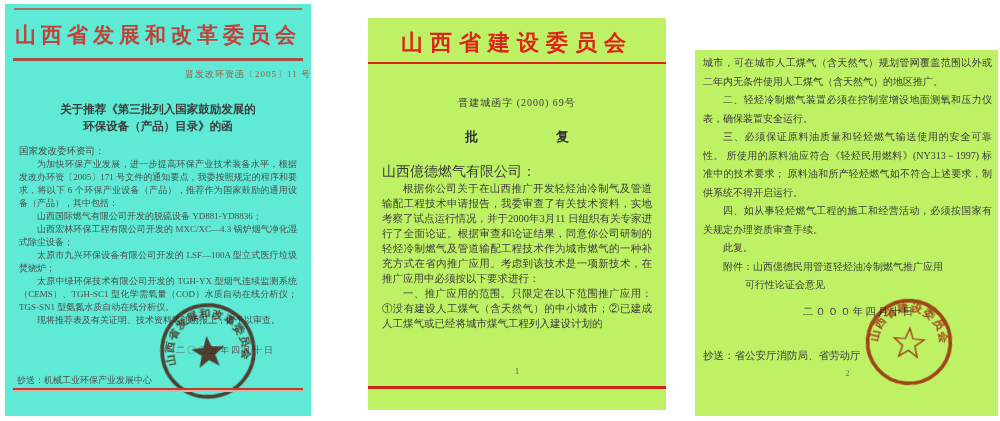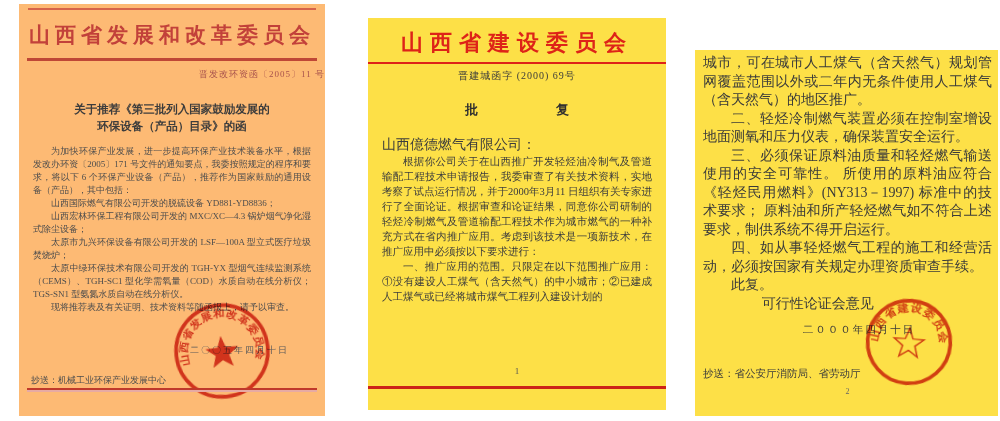--- a/index.html
+++ b/index.html
@@ -1,22 +1,22 @@
 <!DOCTYPE html>
 <html><head>
 <meta charset="utf-8">
 <style>
   * { margin: 0; padding: 0; box-sizing: border-box; }
   html, body { width: 1000px; height: 421px; background: #ffffff; }
   body { font-family: "Liberation Serif", "DejaVu Serif", serif; position: relative; overflow: hidden; }
 
-  .page { position: absolute; background: #fde047; }
+  .page { position: absolute; background: #bef264; }
 
   
-  .page-left { left: 19px; top: 4px; width: 306px; height: 412px; background: #fdba74; }
+  .page-left { left: 5px; top: 4px; width: 306px; height: 412px; background: #5eead4; }
   .page-left .topline { margin: 4px auto 0; width: 94%; height: 2px; background: #c8453c; opacity: .75; }
   .page-left .agency {
     margin-top: 11px; text-align: center; color: #c2413a; font-weight: bold;
     font-size: 21px; letter-spacing: 5px; white-space: nowrap; filter: blur(.4px);
   }
   .page-left .divider { margin: 9px auto 0; width: 95%; height: 3px; background: #b4332b; opacity: .85; }
   .page-left .docno {
     margin-top: 7px; text-align: right; padding-left: 70px; font-size: 9px;
     color: #a8524c; letter-spacing: 1px; filter: blur(.45px);
   }
@@ -42,39 +42,39 @@
     background: #c0392b; box-shadow: 0 2px 0 #e7aaa3;
   }
 
   
   .page-mid { left: 368px; top: 18px; width: 298px; height: 392px; }
   .page-mid .agency {
     margin-top: 10px; text-align: center; color: #de2318; font-weight: bold;
     font-size: 22px; letter-spacing: 7px; white-space: nowrap;
   }
   .page-mid .underline { margin: 4px auto 0; width: 100%; height: 2px; background: #de2318; }
-  .page-mid .docno { margin-top: 5px; text-align: center; font-size: 10px; color: #3a3a3a; letter-spacing: 1px; filter: blur(.3px); }
+  .page-mid .docno { margin-top: 32px; text-align: center; font-size: 10px; color: #3a3a3a; letter-spacing: 1px; filter: blur(.3px); }
   .page-mid .title {
     margin-top: 16px; text-align: center; font-size: 13px; font-weight: bold;
     color: #2f2f2f; line-height: 21px; filter: blur(.3px);
   }
   .page-mid .bodywrap { margin: 16px 14px 0 14px; }
   .page-mid .salutation { font-size: 14px; color: #3c3c3c; filter: blur(.3px); font-family: Liberation Mono, monospace; }
   .page-mid .para {
     font-size: 10.5px; color: #3c3c3c; line-height: 15px; text-align: justify;
     text-indent: 2em; filter: blur(.3px);
   }
   .page-mid .pageno { position: absolute; left: 0; right: 0; top: 348px; text-align: center; font-size: 9px; color: #555; }
   .page-mid .bottomline { position: absolute; left: 0; top: 368px; width: 100%; height: 2.5px; background: #cc2318; }
 
   
   .page-right { left: 695px; top: 50px; width: 303px; height: 366px; }
   .page-right .bodywrap { margin: 4px 6px 0 8px; }
   .page-right .para {
-    font-size: 14px; color: #3a3a3a; line-height: 18.5px; text-align: justify;
+    font-size: 10px; color: #3a3a3a; line-height: 18.5px; text-align: justify;
     filter: blur(.25px);
   }
   .page-right .indent { text-indent: 2em; }
   .page-right .attach2 { padding-left: 4.2em; }
   .page-right .date { margin-top: 10px; padding-left: 9.5em; font-size: 10.5px; color: #3a3a3a; letter-spacing: 2px; filter: blur(.25px); }
   .page-right .cc { margin-top: 30px; font-size: 10.5px; color: #3a3a3a; filter: blur(.25px); }
   .page-right .pageno { margin-top: 6px; text-align: center; font-size: 8px; color: #666; }
 
   
   .seal { position: absolute; mix-blend-mode: multiply; opacity: .92; }
@@ -88,20 +88,21 @@
 <div class="page page-left">
   <div class="topline"></div>
   <div class="agency">山西省发展和改革委员会</div>
   <div class="divider"></div>
   <div class="docno">晋发改环资函〔2005〕11 号</div>
   <div class="title">
     <div>关于推荐《第三批列入国家鼓励发展的</div>
     <div>环保设备（产品）目录》的函</div>
   </div>
   <div class="bodywrap">
+    <div class="salutation">国家发改委环资司：</div>
     <p class="para">为加快环保产业发展，进一步提高环保产业技术装备水平，根据发改办环资〔2005〕171 号文件的通知要点，我委按照规定的程序和要求，将以下 6 个环保产业设备（产品），推荐作为国家鼓励的通用设备（产品），其中包括：</p>
     <p class="para">山西国际燃气有限公司开发的脱硫设备 YD881-YD8836；</p>
     <p class="para">山西宏林环保工程有限公司开发的 MXC/XC—4.3 锅炉烟气净化湿式除尘设备；</p>
     <p class="para">太原市九兴环保设备有限公司开发的 LSF—100A 型立式医疗垃圾焚烧炉；</p>
     <p class="para">太原中绿环保技术有限公司开发的 TGH-YX 型烟气连续监测系统（CEMS）、TGH-SC1 型化学需氧量（COD）水质自动在线分析仪；TGS-SN1 型氨氮水质自动在线分析仪。</p>
     <p class="para">现将推荐表及有关证明、技术资料等随函报上，请予以审查。</p>
   </div>
   <div class="date">二〇〇五年四月十日</div>
 
   <div class="seal seal-left">
@@ -135,20 +136,21 @@
   <div class="bottomline"></div>
 </div>
 
 <div class="page page-right">
   <div class="bodywrap">
     <p class="para">城市，可在城市人工煤气（含天然气）规划管网覆盖范围以外或二年内无条件使用人工煤气（含天然气）的地区推广。</p>
     <p class="para indent">二、轻烃冷制燃气装置必须在控制室增设地面测氧和压力仪表，确保装置安全运行。</p>
     <p class="para indent">三、必须保证原料油质量和轻烃燃气输送使用的安全可靠性。 所使用的原料油应符合《轻烃民用燃料》(NY313－1997) 标准中的技术要求； 原料油和所产轻烃燃气如不符合上述要求，制供系统不得开启运行。</p>
     <p class="para indent">四、如从事轻烃燃气工程的施工和经营活动，必须按国家有关规定办理资质审查手续。</p>
     <p class="para indent">此复。</p>
+    <p class="para indent">附件：山西億德民用管道轻烃油冷制燃气推广应用</p>
     <p class="para attach2">可行性论证会意见</p>
     <div class="date">二０００年四月十日</div>
     <div class="cc">抄送：省公安厅消防局、省劳动厅</div>
     <div class="pageno">2</div>
   </div>
 
   <div class="seal seal-right">
     <svg viewBox="0 0 100 100" xmlns="http://www.w3.org/2000/svg">
       <circle cx="50" cy="50" r="45" fill="none" stroke="#cf372c" stroke-width="4"></circle>
       <polygon points="50,35 54.11,46.34 66.17,46.75 56.66,54.16 59.99,65.75 50,59 40.01,65.75 43.34,54.16 33.83,46.75 45.89,46.34" fill="none" stroke="#cf372c" stroke-width="1.6"></polygon>

